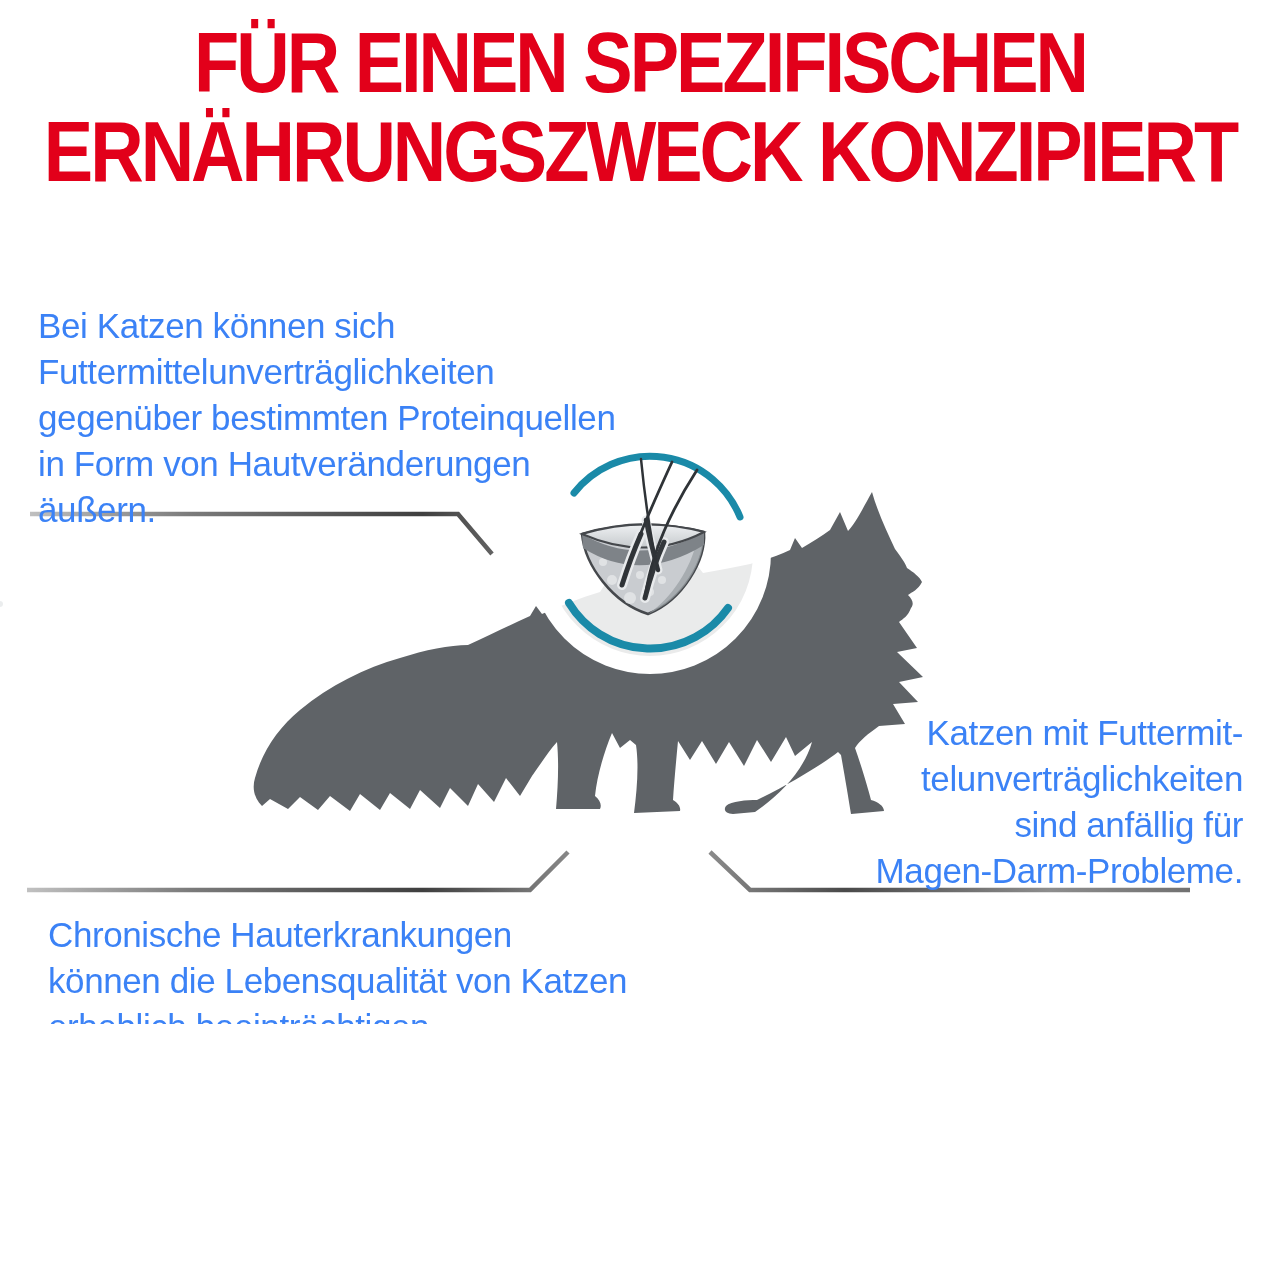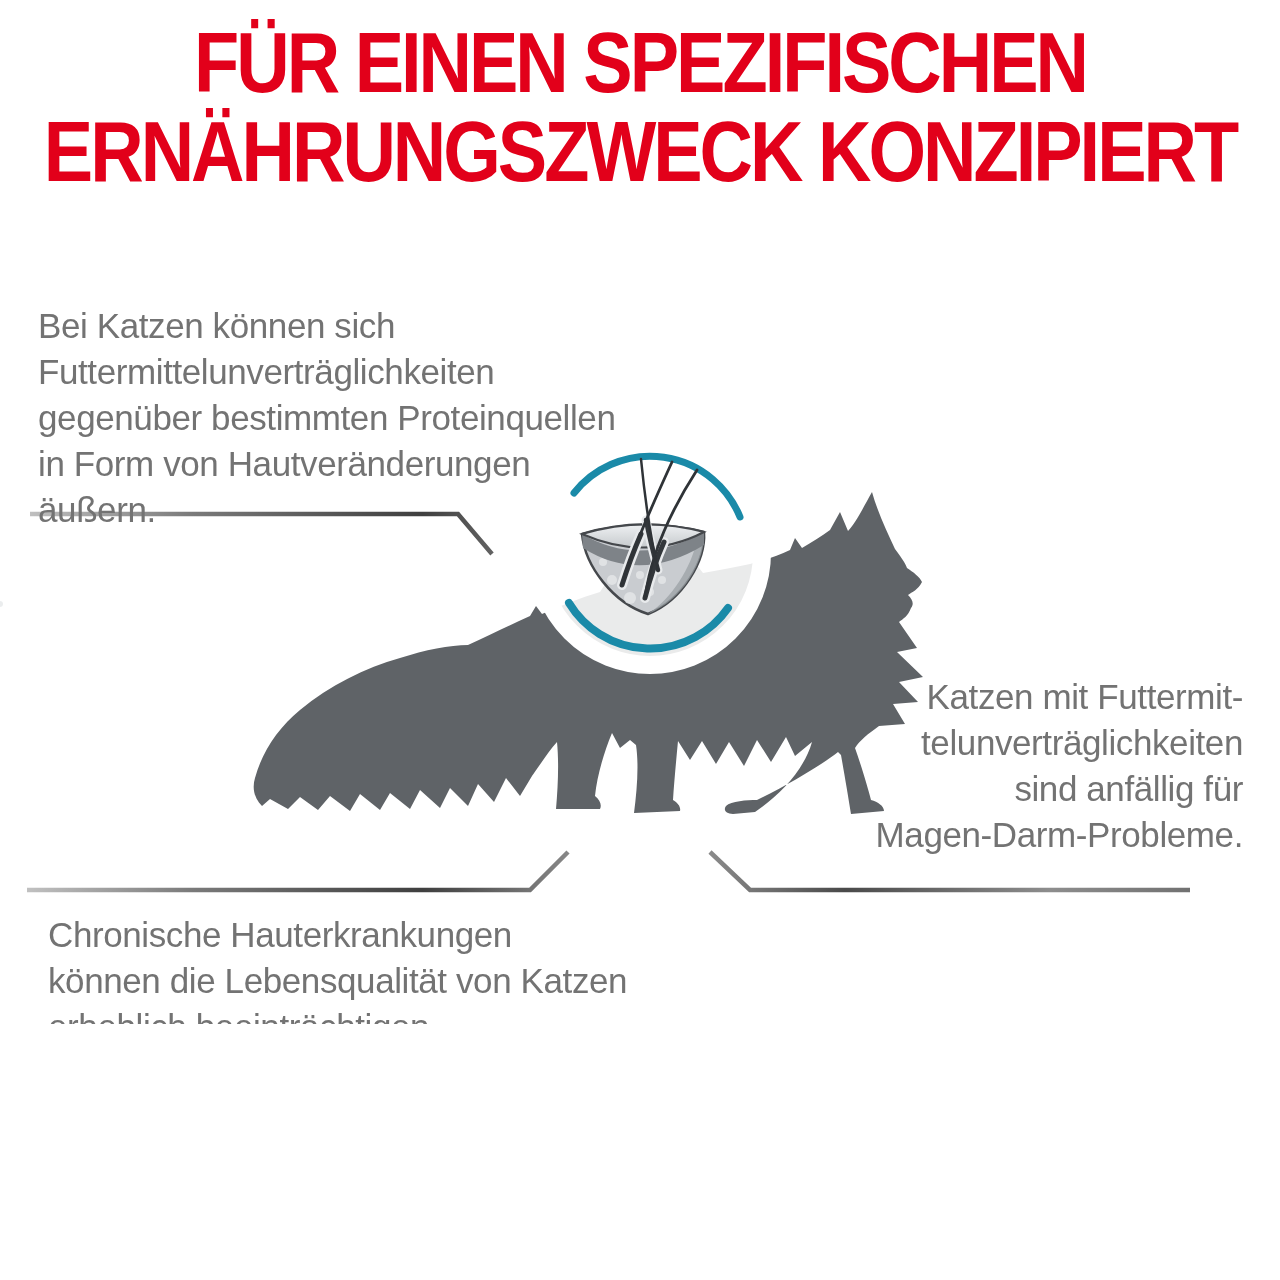--- a/index.html
+++ b/index.html
@@ -8,25 +8,25 @@
     font-family:"Liberation Sans","DejaVu Sans",sans-serif;
   }
   .abs{position:absolute;}
   .headline{
     top:18px;left:0;width:1280px;
     color:#e2001a;font-weight:bold;font-size:74px;line-height:78px;
     letter-spacing:-3px;text-align:center;white-space:pre-line;
     transform:scale(1.0,1.15);transform-origin:top center;
   }
   .body-text{
-    color:#737373;font-size:35px;line-height:46px;letter-spacing:-0.4px;
+    color:#3b82f6;font-size:35px;line-height:46px;letter-spacing:-0.4px;
     white-space:pre-line;
   }
   .callout-left{top:303px;left:38px;width:640px;text-align:left;}
-  .callout-right{top:674px;right:37px;width:480px;text-align:right;}
+  .callout-right{top:710px;right:37px;width:480px;text-align:right;}
   .callout-bottom{top:912px;left:48px;width:660px;text-align:left;}
   .stripe{
     top:1199px;height:22px;background:#e2001a;
   }
   .stripe-left{left:0;width:83px;}
   .stripe-right{
     left:215px;width:888px;
     background:linear-gradient(to right,#e2001a 0%,#e2001a 77%,rgba(226,0,26,0) 100%);
   }
   svg{display:block;}

